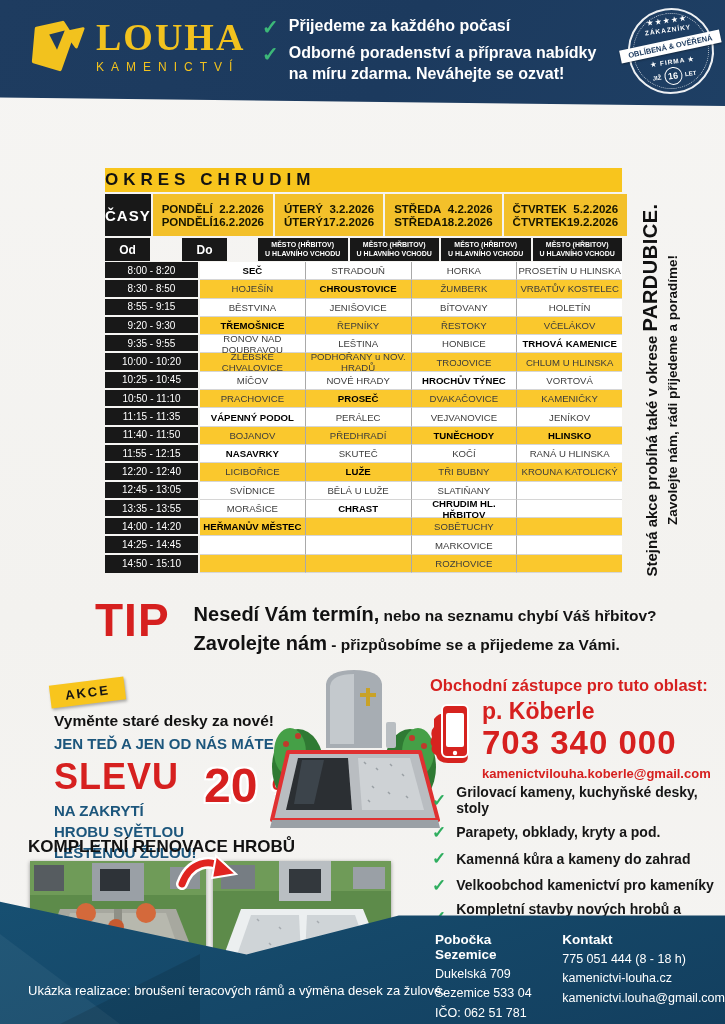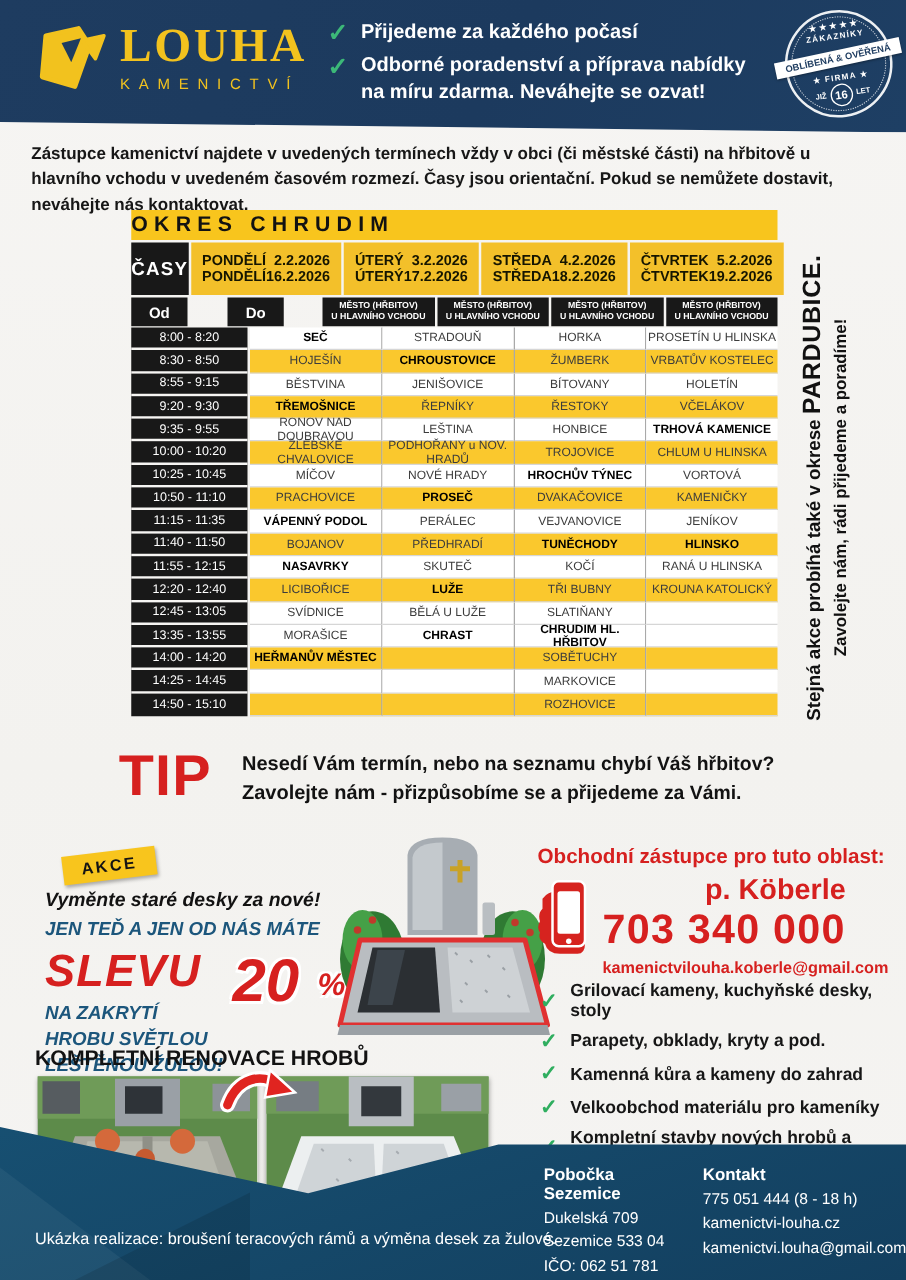--- a/index.html
+++ b/index.html
@@ -57,42 +57,42 @@
   
   #sidenote{position:absolute;left:452px;top:362px;width:430px;height:56px;transform:rotate(-90deg);
             text-align:center;color:#111;}
   #sidenote .l1{font-size:15px;font-weight:800;}
   #sidenote .l1 .big{font-size:20px;font-weight:800;letter-spacing:.5px;}
   #sidenote .l2{font-size:13.5px;font-weight:800;margin-top:3px;}
   
   #tip{position:absolute;left:95px;top:600px;display:flex;align-items:flex-start;gap:24px;}
   #tip .tipword{color:#d6201f;font-size:46px;font-weight:800;line-height:.9;letter-spacing:1px;}
   #tip .tiptext{color:#121212;line-height:1.45;}
-  #tip .big{font-size:16px;font-weight:800;text-align:center;}
+  #tip .big{font-size:20px;font-weight:800;text-align:center;}
   #tip .med{font-size:15.5px;font-weight:800;}
   
   #akce{position:absolute;left:50px;top:681px;background:#f8c51d;color:#141414;font-weight:800;font-size:13px;
         letter-spacing:2px;padding:4px 15px;transform:rotate(-7deg);box-shadow:1px 2px 3px rgba(0,0,0,.3);}
-  #promo-lines{position:absolute;left:36px;top:712px;width:260px;font-style:italic;}
+  #promo-lines{position:absolute;left:54px;top:712px;width:260px;}
   .pl-black{font-size:15.5px;font-weight:800;color:#121212;margin-bottom:5px;}
   .pl-blue{font-size:15px;font-weight:800;color:#1c567c;margin-bottom:4px;}
   #slevu-row{position:relative;height:46px;}
   #slevu-word{font-size:36px;font-weight:800;color:#d6201f;letter-spacing:1px;}
   #slevu-num{position:absolute;left:150px;top:2px;font-size:48px;font-weight:800;color:#d6201f;
              text-shadow:-2px -2px 0 #fff,2px -2px 0 #fff,-2px 2px 0 #fff,2px 2px 0 #fff;}
   #slevu-pct{position:absolute;left:218px;top:18px;font-size:25px;font-weight:800;color:#d6201f;
              text-shadow:-2px -2px 0 #fff,2px -2px 0 #fff,-2px 2px 0 #fff,2px 2px 0 #fff;}
   
   #grave{position:absolute;left:268px;top:652px;}
   
   #contact{position:absolute;left:430px;top:676px;width:290px;}
   #contact .chead{color:#d6201f;font-size:16.5px;font-weight:800;margin-bottom:4px;}
   #contact .crow{display:flex;gap:8px;}
   #contact .cstack{display:flex;flex-direction:column;}
-  #contact .cname{color:#d6201f;font-size:23px;font-weight:800;line-height:1.1;text-align:right;}
+  #contact .cname{color:#d6201f;font-size:23px;font-weight:800;line-height:1.1;}
   #contact .cphone{color:#d6201f;font-size:33px;font-weight:800;letter-spacing:1px;line-height:1.15;}
   #contact .cmail{color:#d6201f;font-size:13px;font-weight:800;margin-left:52px;margin-top:1px;}
   #services{position:absolute;left:432px;top:784px;display:flex;flex-direction:column;gap:5.5px;}
   .svc{display:flex;align-items:center;gap:10px;font-size:14px;font-weight:800;color:#161616;}
   .svc .chk{color:#2fae5f;font-size:17px;font-weight:700;}
   
   #renov-h{position:absolute;left:28px;top:837px;font-size:17px;font-weight:800;color:#121212;}
   .photo{position:absolute;box-shadow:0 1px 4px rgba(0,0,0,.4);}
   #photo1{left:30px;top:861px;}
   #photo2{left:213px;top:861px;}
@@ -137,21 +137,20 @@
       <div class="ribbon">OBLÍBENÁ &amp; OVĚŘENÁ</div>
       <div class="firma">★ FIRMA ★</div>
       <div class="yrs">
         <span>JIŽ</span>
         <span class="y16">16</span>
         <span>LET</span>
       </div>
     </div>
   </div>
 
-  <div id="intro">Zástupce kamenictví najdete v uvedených termínech vždy v obci (či městské části) na hřbitově u hlavního vchodu v uvedeném časovém rozmezí. Časy jsou orientační. Pokud se nemůžete dostavit, neváhejte nás kontaktovat.</div>
 
   <div id="tbl">
     <div class="t-title">OKRES CHRUDIM</div>
     <div class="t-head">
       <div class="casy">ČASY</div>
       <div style="display:flex;flex:1;">
           <div class="daycell">
             <div class="dayline">
               <span>PONDĚLÍ</span>
               <span>2.2.2026</span>
@@ -412,21 +411,21 @@
       <div class="svc">
         <span class="chk">✓</span>
         <span>Parapety, obklady, kryty a pod.</span>
       </div>
       <div class="svc">
         <span class="chk">✓</span>
         <span>Kamenná kůra a kameny do zahrad</span>
       </div>
       <div class="svc">
         <span class="chk">✓</span>
-        <span>Velkoobchod materiálu pro kameníky</span>
+        <span>Velkoobchod kamenictví pro kameníky</span>
       </div>
       <div class="svc">
         <span class="chk">✓</span>
         <span>Kompletní stavby nových hrobů a hrobek</span>
       </div>
       <div class="svc">
         <span class="chk">✓</span>
         <span>Hřbitovní doplňky</span>
       </div>
     </div>

